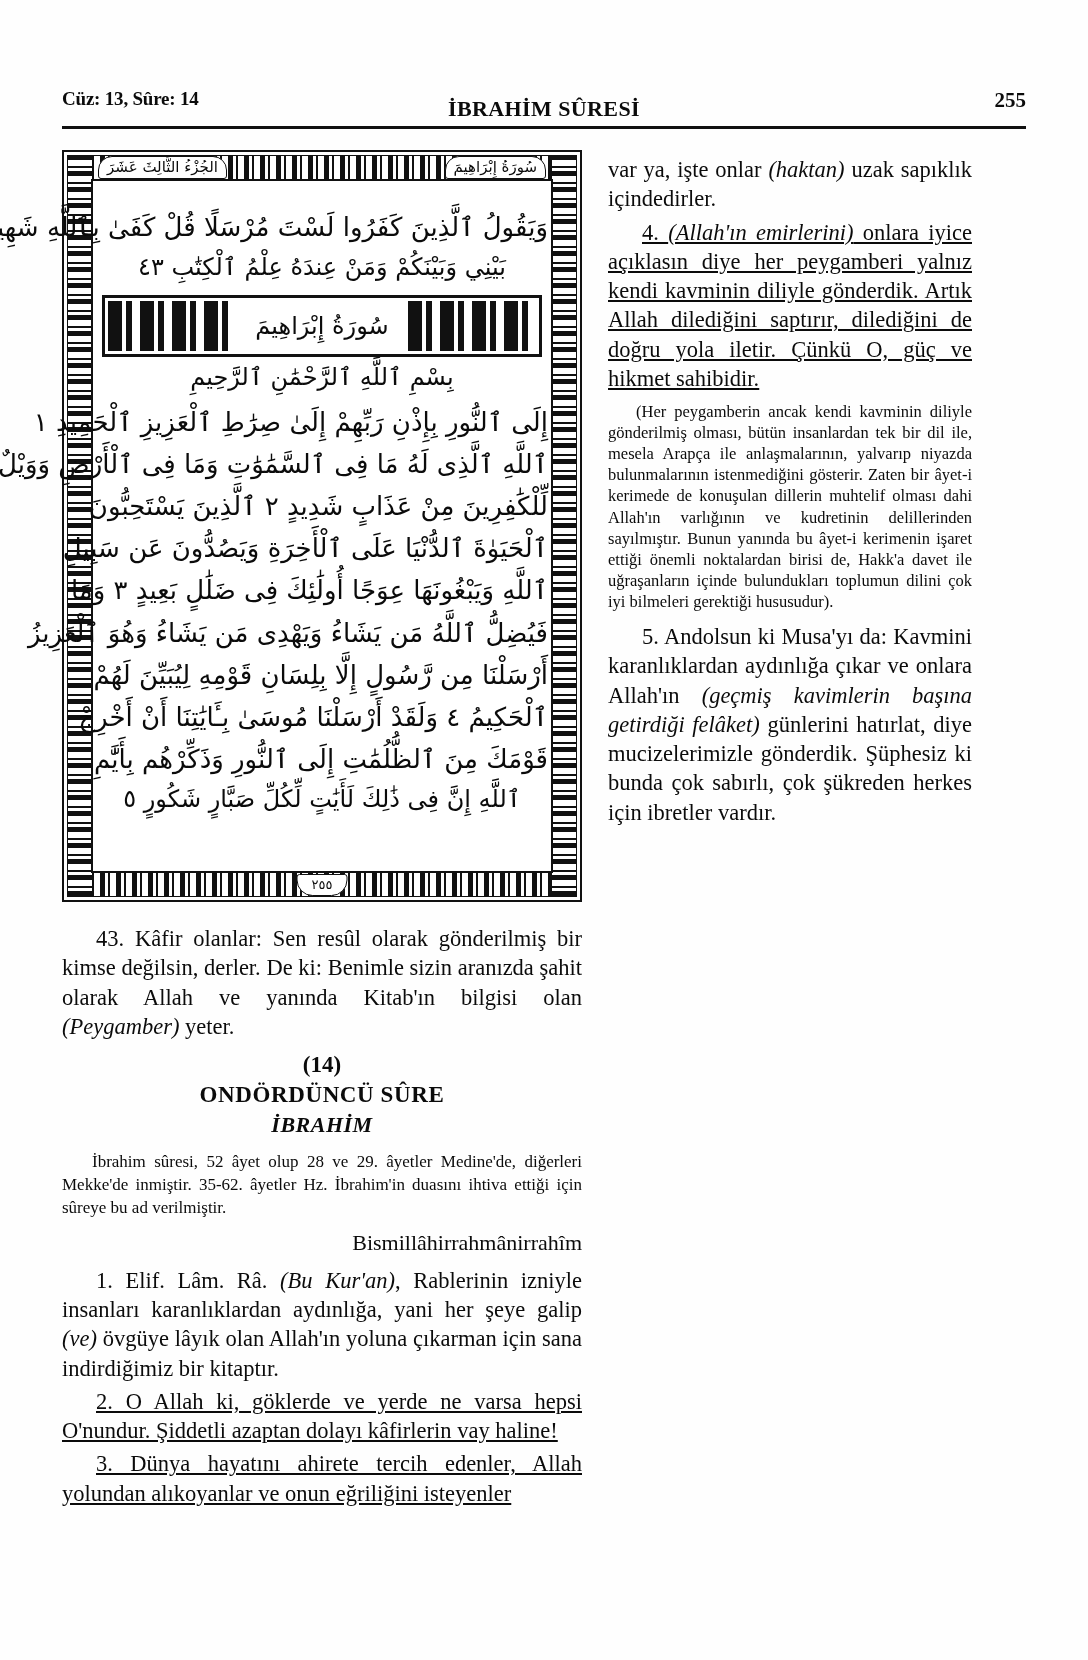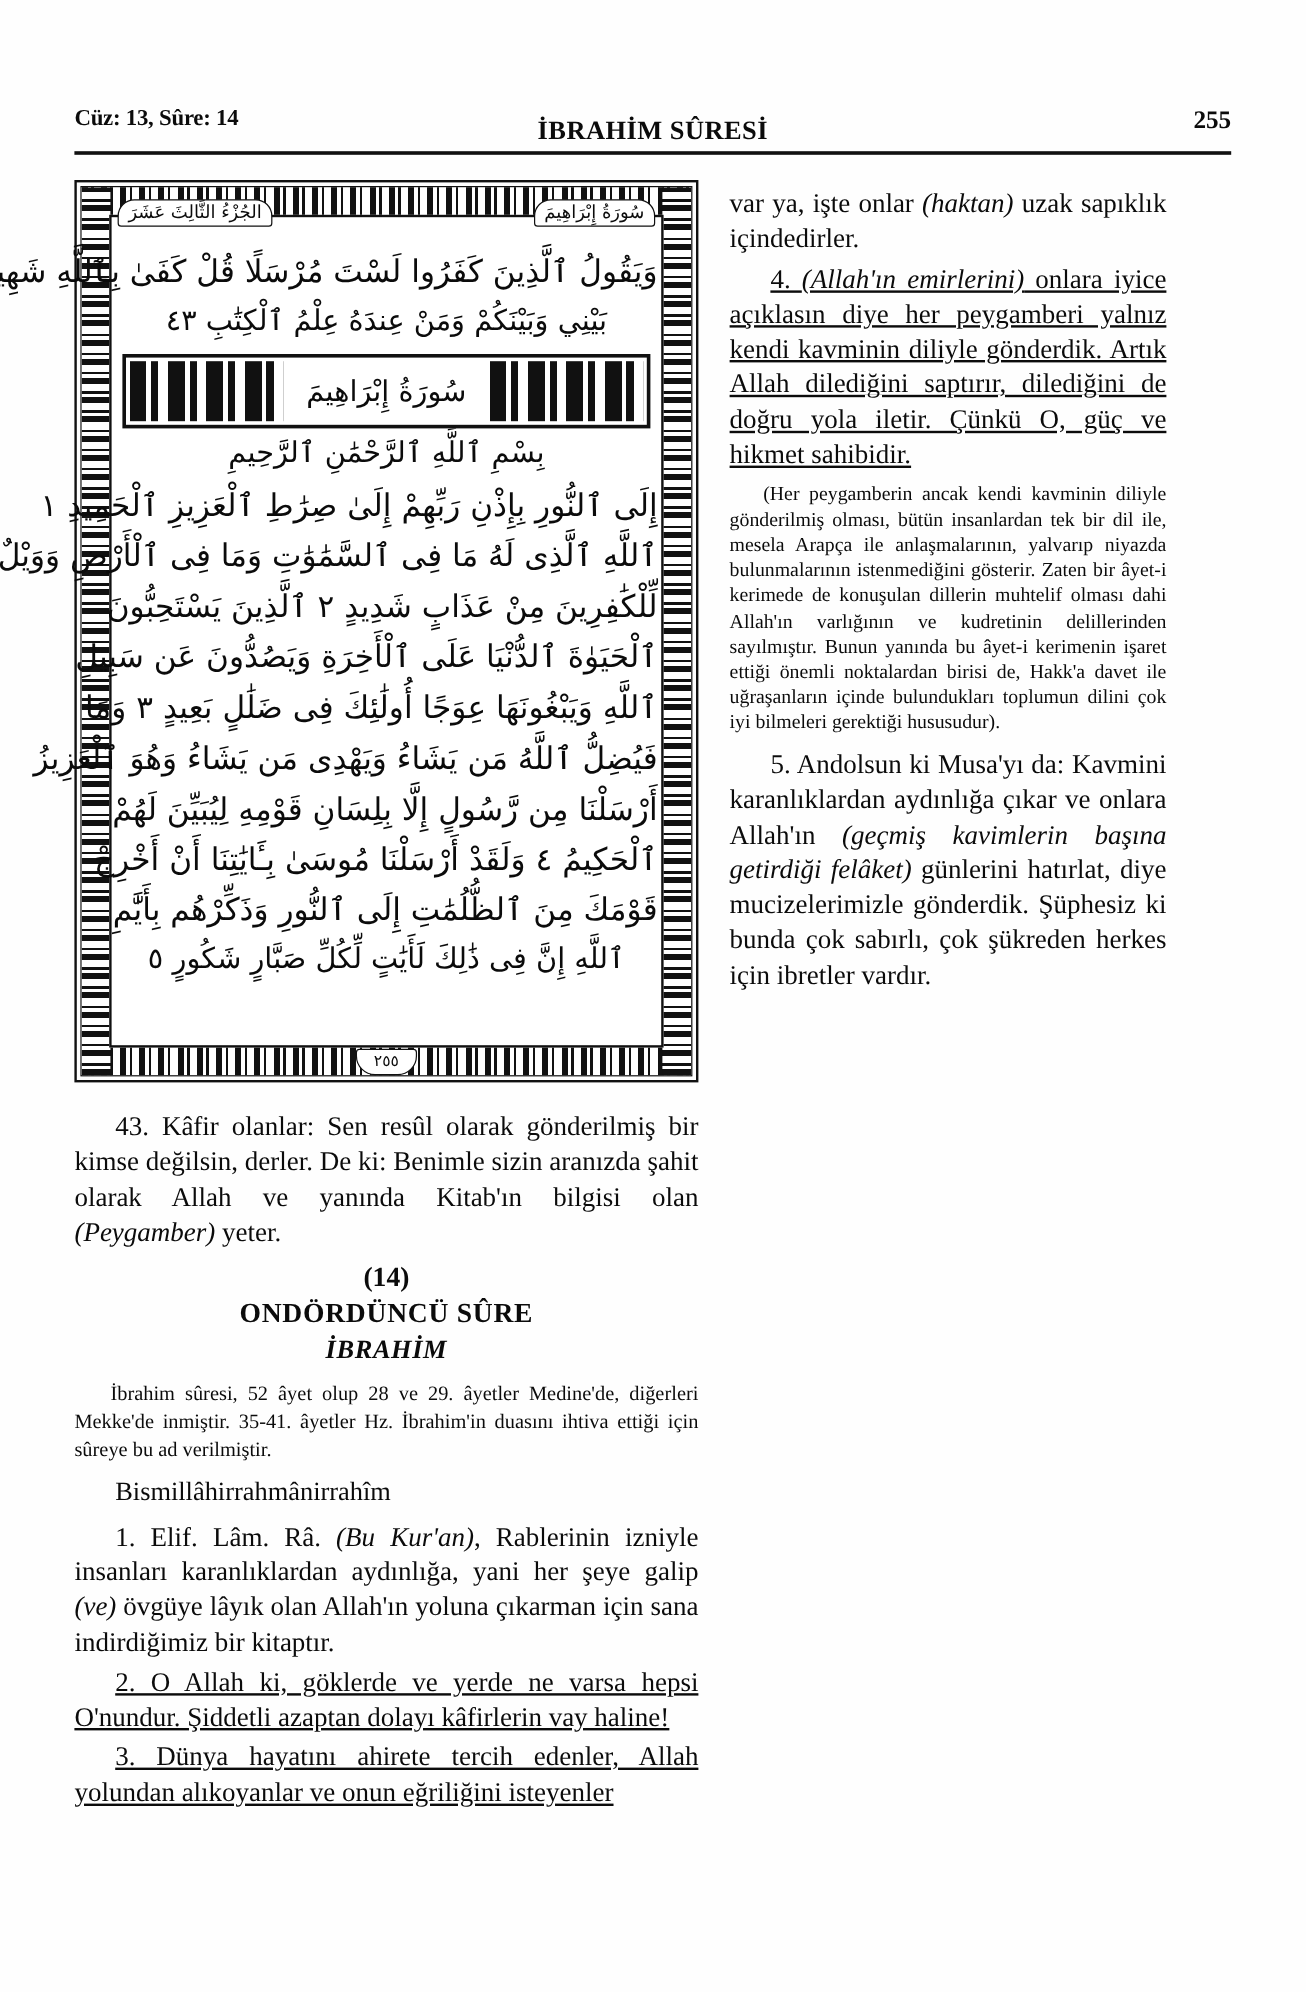--- a/index.html
+++ b/index.html
@@ -124,21 +124,21 @@
   }
 
   
   .cartouche-row {
     position: absolute;
     left: 8px;
     right: 8px;
     top: 6px;
     height: 42px;
     display: flex;
-    align-items: center;
+    align-items: flex-start;
     justify-content: space-between;
     z-index: 5;
   }
   .cartouche {
     background: #fff;
     border: 1.6px solid #111;
     border-radius: 14px 14px 3px 3px;
     padding: 1px 8px 2px;
     font-family: "DejaVu Sans", sans-serif;
     font-size: 15px;
@@ -275,20 +275,21 @@
     line-height: 1.33;
     text-align: justify;
     text-indent: 30px;
     margin: 12px 0 10px;
   }
   .basmala-tr {
     font-size: 22px;
     line-height: 1.3;
     text-indent: 34px;
     margin: 4px 0 8px;
+    text-align: right;
   }
   .left-prose { margin-top: 22px; }
 </style>
 </head>
 <body>
 
 <div class="page">
 
   <div class="running-head">
     <div class="rh-left">Cüz: 13, Sûre: 14</div>
@@ -339,21 +340,21 @@
     <div class="left-prose">
 
       <p class="body-text"><span>43. Kâfir olanlar: Sen resûl olarak gönderilmiş bir kimse değilsin, derler. De ki: Benimle sizin aranızda şahit olarak Allah ve yanında Kitab'ın bilgisi olan </span><em>(Peygamber)</em><span> yeter.</span></p>
 
       <div class="sura-title-block">
         <div class="sura-num">(14)</div>
         <div class="sura-name-tr">ONDÖRDÜNCÜ SÛRE</div>
         <div class="sura-name-it">İBRAHİM</div>
       </div>
 
-      <p class="intro-note">İbrahim sûresi, 52 âyet olup 28 ve 29. âyetler Medine'de, diğerleri Mekke'de inmiştir. 35-41. âyetler Hz. İbrahim'in duasını ihtiva ettiği için sûreye bu ad verilmiştir.</p>
+      <p class="intro-note">İbrahim sûresi, 52 âyet olup 28 ve 29. âyetler Medine'de, diğerleri Mekke'de inmiştir. 35-62. âyetler Hz. İbrahim'in duasını ihtiva ettiği için sûreye bu ad verilmiştir.</p>
 
       <p class="basmala-tr">Bismillâhirrahmânirrahîm</p>
 
       <p class="body-text"><span>1. Elif. Lâm. Râ. </span><em>(Bu Kur'an)</em><span>, Rablerinin izniyle insanları karanlıklardan aydınlığa, yani her şeye galip </span><em>(ve)</em><span> övgüye lâyık olan Allah'ın yoluna çıkarman için sana indirdiğimiz bir kitaptır.</span></p>
 
       <p class="body-text">2. O Allah ki, göklerde ve yerde ne varsa hepsi O'nundur. Şiddetli azaptan dolayı kâfirlerin vay haline!</p>
 
       <p class="body-text">3. Dünya hayatını ahirete tercih edenler, Allah yolundan alıkoyanlar ve onun eğriliğini isteyenler</p>
     </div>
   </div>

